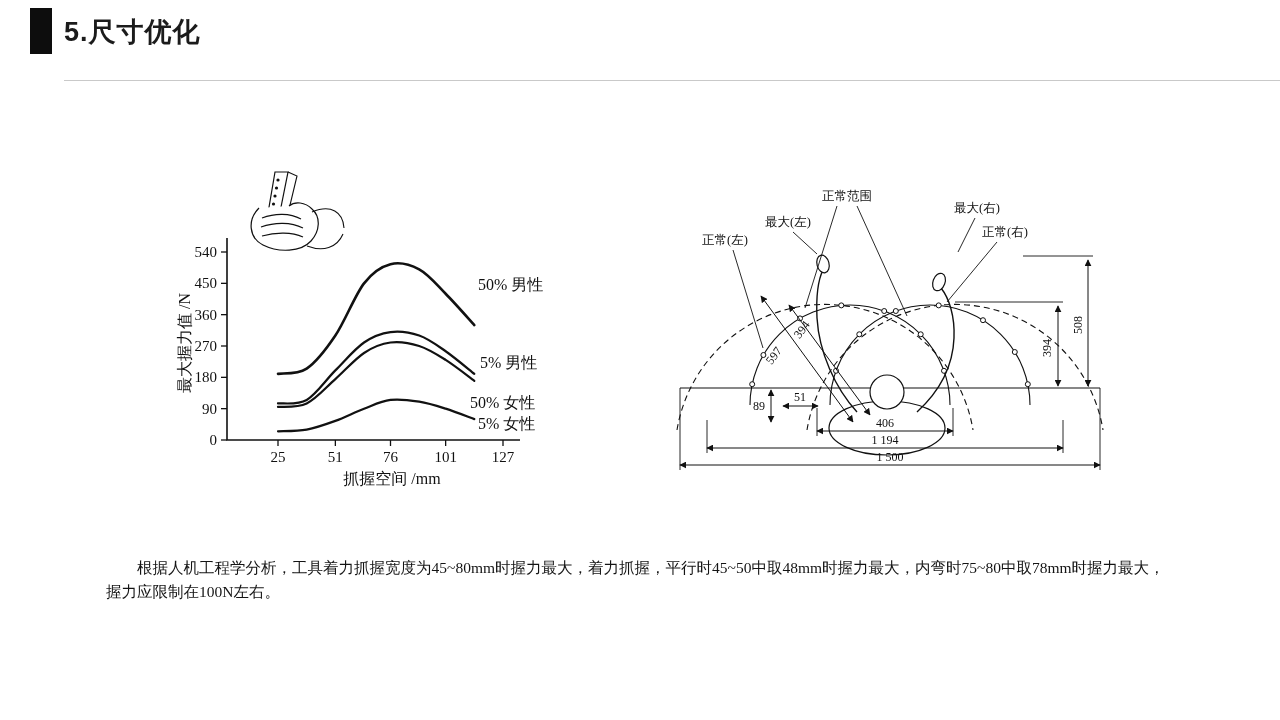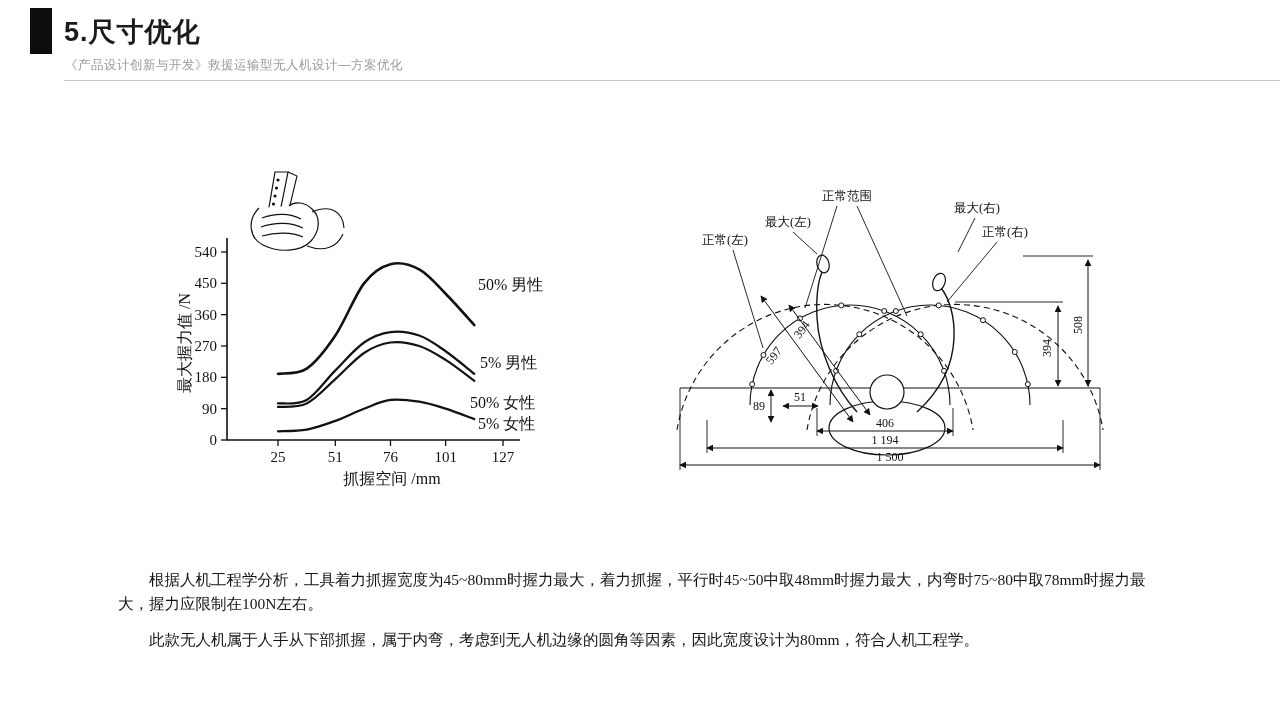--- a/index.html
+++ b/index.html
@@ -6,39 +6,38 @@
   .slide{position:relative;width:1280px;height:720px;background:#fff;overflow:hidden;
          font-family:"Liberation Sans","DejaVu Sans",sans-serif;color:#111;}
   .accent-block{position:absolute;left:30px;top:8px;width:22px;height:46px;background:#0d0d0d;}
   .slide-title{position:absolute;left:64px;top:14px;font-size:27px;font-weight:600;color:#1b1b1b;letter-spacing:1px;}
   .slide-subtitle{position:absolute;left:65px;top:57px;font-size:12.5px;color:#9b9b9b;letter-spacing:.5px;}
   .divider{position:absolute;left:64px;top:80px;right:0;height:1px;background:#c9c9c9;}
   .figure{position:absolute;}
   .body-text{position:absolute;left:106px;top:556px;width:1062px;
              font-family:"Liberation Serif","DejaVu Serif",serif;
              font-size:15.5px;line-height:1.55;color:#141414;}
-  .body-text p{margin:12px;text-indent:2em;}
+  .body-text p{margin:0;text-indent:2em;}
   svg text{font-family:"Liberation Serif","DejaVu Serif",serif;fill:#111;}
   .ln{stroke:#111;stroke-width:1.1;fill:none;}
   .dash{stroke:#111;stroke-width:1.1;fill:none;stroke-dasharray:6 4;}
   .shape{fill:#fff;stroke:#111;stroke-width:1.2;}
   .arm{fill:none;stroke:#111;stroke-width:1.4;}
   .dim{stroke:#111;stroke-width:1;fill:none;}
   .leader{stroke:#111;stroke-width:0.9;fill:none;}
   .dimtxt{font-size:12px;}
   .lbltxt{font-size:12.5px;}
 </style>
 </head>
 <body>
 
 <div class="slide">
 
   <div class="accent-block"></div>
   <div class="slide-title">5.尺寸优化</div>
-  <div class="slide-subtitle">《产品设计创新与开发》救援运输型无人机设计—方案优化</div>
   <div class="divider"></div>
 
   <svg id="grip-chart" class="figure" style="left:170px;top:168px;" width="400" height="332" viewBox="0 0 400 332">
 
     <g transform="translate(75,2)">
       <path class="shape" d="M 30 2 L 43 2 L 33 52 L 22 49 Z"></path>
       <path class="ln" d="M 43 2 L 52 6 L 40 56 L 33 52"></path>
       <path class="shape" d="M 14 38 C 2 50 4 68 18 75 C 34 83 56 82 66 71 C 75 61 76 47 67 39 C 60 32 50 31 44 36"></path>
       <path class="ln" d="M 17 48 C 30 43 45 43 56 49"></path>
       <path class="ln" d="M 16 57 C 30 52 46 52 58 58"></path>
@@ -177,16 +176,15 @@
     <text class="dimtxt" x="230" y="264" text-anchor="middle">1 194</text>
 
     <line class="leader" x1="25" y1="208" x2="25" y2="290"></line>
     <line class="leader" x1="445" y1="208" x2="445" y2="290"></line>
     <line class="dim" x1="25" y1="285" x2="445" y2="285" marker-start="url(#ar)" marker-end="url(#ar)"></line>
     <text class="dimtxt" x="235" y="281" text-anchor="middle">1 500</text>
   </svg>
 
   <div class="body-text">
     <p>根据人机工程学分析，工具着力抓握宽度为45~80mm时握力最大，着力抓握，平行时45~50中取48mm时握力最大，内弯时75~80中取78mm时握力最大，握力应限制在100N左右。</p>
-    <p>此款无人机属于人手从下部抓握，属于内弯，考虑到无人机边缘的圆角等因素，因此宽度设计为80mm，符合人机工程学。</p>
   </div>
 
 </div>
 
 </body></html>

